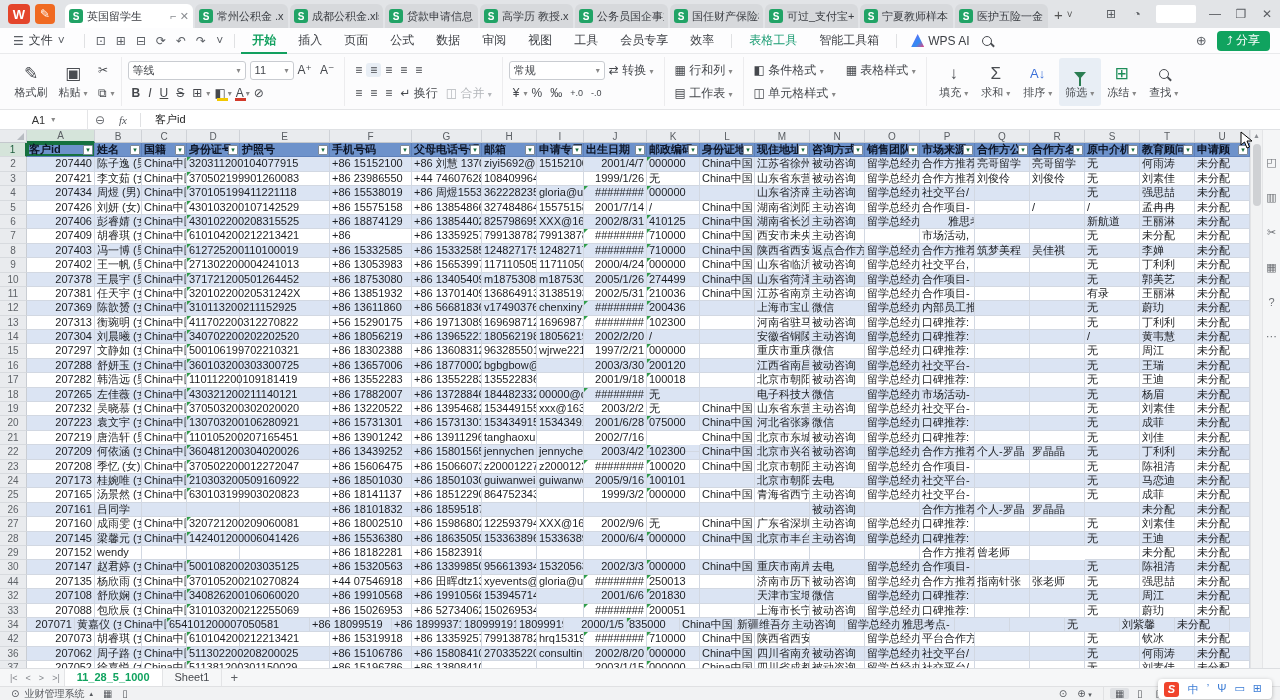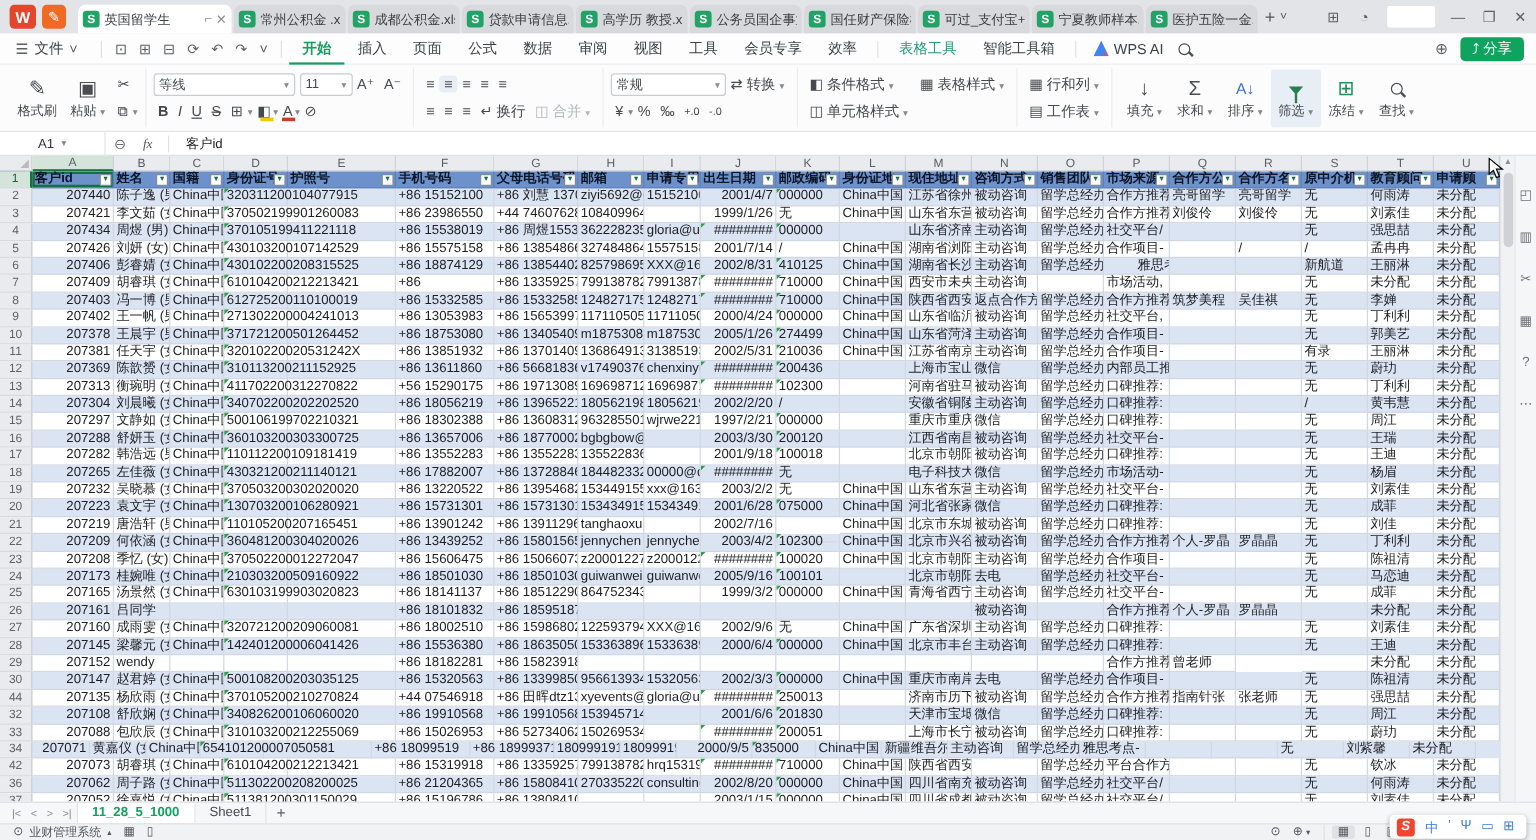--- a/index.html
+++ b/index.html
@@ -297,41 +297,41 @@
           <span class="tb">%</span>
           <span class="tb">‰</span>
           <span class="tb" style="font-size:9px;">+.0</span>
           <span class="tb" style="font-size:9px;">-.0</span>
         </div>
       </div>
     </div>
     <div class="tgroup">
       <div class="stack">
         <div class="srow">
+            <span class="tb"><span>▦</span> <span>行和列</span> <span style="font-size:8px;color:#888;">▾</span></span>
+          </div>
+        <div class="srow">
+            <span class="tb"><span>▤</span> <span>工作表</span> <span style="font-size:8px;color:#888;">▾</span></span>
+          </div>
+      </div>
+    </div>
+    <div class="tgroup">
+      <div class="stack">
+        <div class="srow">
             <span class="tb"><span>◧</span> <span>条件格式</span> <span style="font-size:8px;color:#888;">▾</span></span>
           </div>
         <div class="srow">
             <span class="tb"><span>◫</span> <span>单元格样式</span> <span style="font-size:8px;color:#888;">▾</span></span>
           </div>
       </div>
       <div class="stack" style="margin-left:2px;">
         <div class="srow">
             <span class="tb"><span>▦</span> <span>表格样式</span> <span style="font-size:8px;color:#888;">▾</span></span>
           </div>
         <div class="srow"></div>
-      </div>
-    </div>
-    <div class="tgroup">
-      <div class="stack">
-        <div class="srow">
-            <span class="tb"><span>▦</span> <span>行和列</span> <span style="font-size:8px;color:#888;">▾</span></span>
-          </div>
-        <div class="srow">
-            <span class="tb"><span>▤</span> <span>工作表</span> <span style="font-size:8px;color:#888;">▾</span></span>
-          </div>
       </div>
     </div>
     <div class="tgroup" style="border-right:none;">
       <div class="bigbtn">
           <span class="ic">↓</span>
           <span class="lb"><span>填充</span> <span style="font-size:8px;color:#888;">▾</span></span>
         </div>
       <div class="bigbtn">
           <span class="ic">Σ</span>
           <span class="lb"><span>求和</span> <span style="font-size:8px;color:#888;">▾</span></span>
@@ -1185,21 +1185,21 @@
           <div class="g">34</div>
           <div class="c num" style="width: 48px;">207071</div>
           <div class="c" style="width: 47px;">黄嘉仪 (女</div>
           <div class="c" style="width: 45px;">China中国</div>
           <div class="c ovf tri" style="width: 53px;">654101200007050581</div>
           <div class="c" style="width: 90px;"></div>
           <div class="c" style="width: 82px;">+86 18099519</div>
           <div class="c" style="width: 70px;">+86 1899937166</div>
           <div class="c" style="width: 55px;">180999191</div>
           <div class="c" style="width: 47px;">180999191</div>
-          <div class="c num" style="width: 63px;">2000/9/5</div>
+          <div class="c num" style="width: 63px;">2000/1/5</div>
           <div class="c tri" style="width: 53px;">835000</div>
           <div class="c" style="width: 55px;">China中国</div>
           <div class="c" style="width: 55px;">新疆维吾尔</div>
           <div class="c" style="width: 55px;">主动咨询</div>
           <div class="c" style="width: 55px;">留学总经办</div>
           <div class="c" style="width: 55px;">雅思考点-</div>
           <div class="c" style="width: 55px;"></div>
           <div class="c" style="width: 55px;"></div>
           <div class="c" style="width: 55px;">无</div>
           <div class="c" style="width: 55px;">刘紫馨</div>
@@ -1229,21 +1229,21 @@
           <div class="c" style="width: 55px;">钦冰</div>
           <div class="c" style="width: 55px;">未分配</div>
         </div>
         <div class="r even">
           <div class="g">36</div>
           <div class="c num" style="width: 68px;">207062</div>
           <div class="c" style="width: 47px;">周子路 (女</div>
           <div class="c" style="width: 45px;">China中国</div>
           <div class="c ovf tri" style="width: 53px;">511302200208200025</div>
           <div class="c" style="width: 90px;"></div>
-          <div class="c" style="width: 82px;">+86 21204365</div>
+          <div class="c" style="width: 82px;">+86 15106786</div>
           <div class="c" style="width: 70px;">+86 1580841000</div>
           <div class="c" style="width: 55px;">270335220</div>
           <div class="c" style="width: 47px;">consulting</div>
           <div class="c num" style="width: 63px;">2002/8/20</div>
           <div class="c tri" style="width: 53px;">000000</div>
           <div class="c" style="width: 55px;">China中国</div>
           <div class="c" style="width: 55px;">四川省南充</div>
           <div class="c" style="width: 55px;">被动咨询</div>
           <div class="c" style="width: 55px;">留学总经办</div>
           <div class="c" style="width: 55px;">社交平台/</div>

